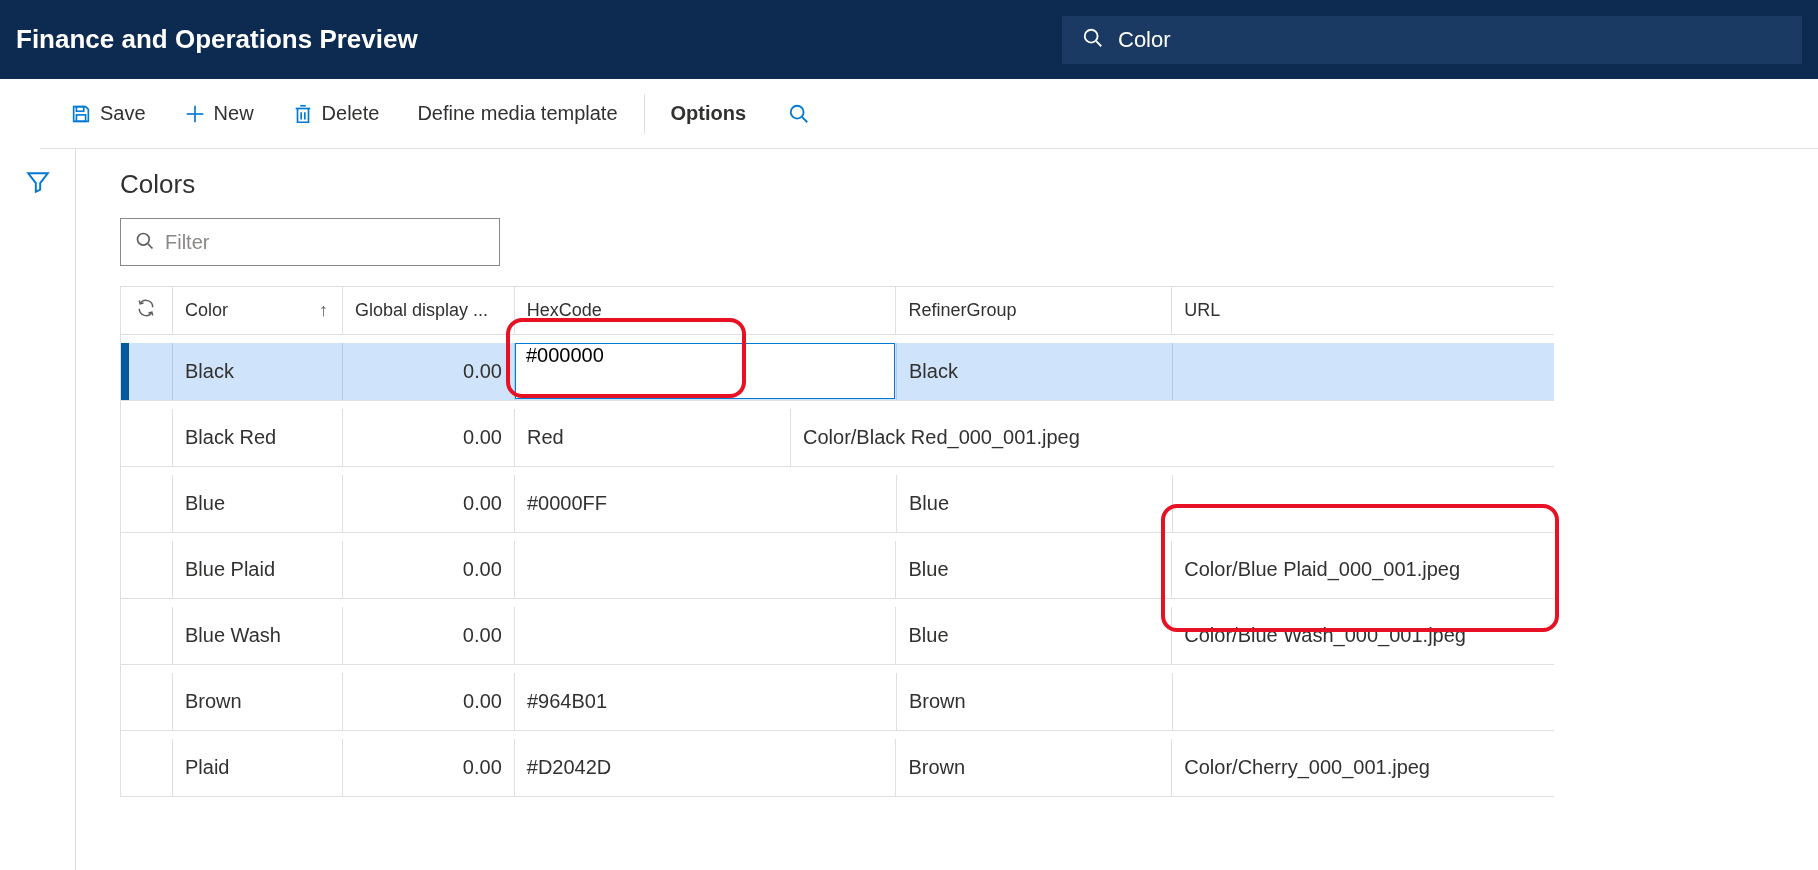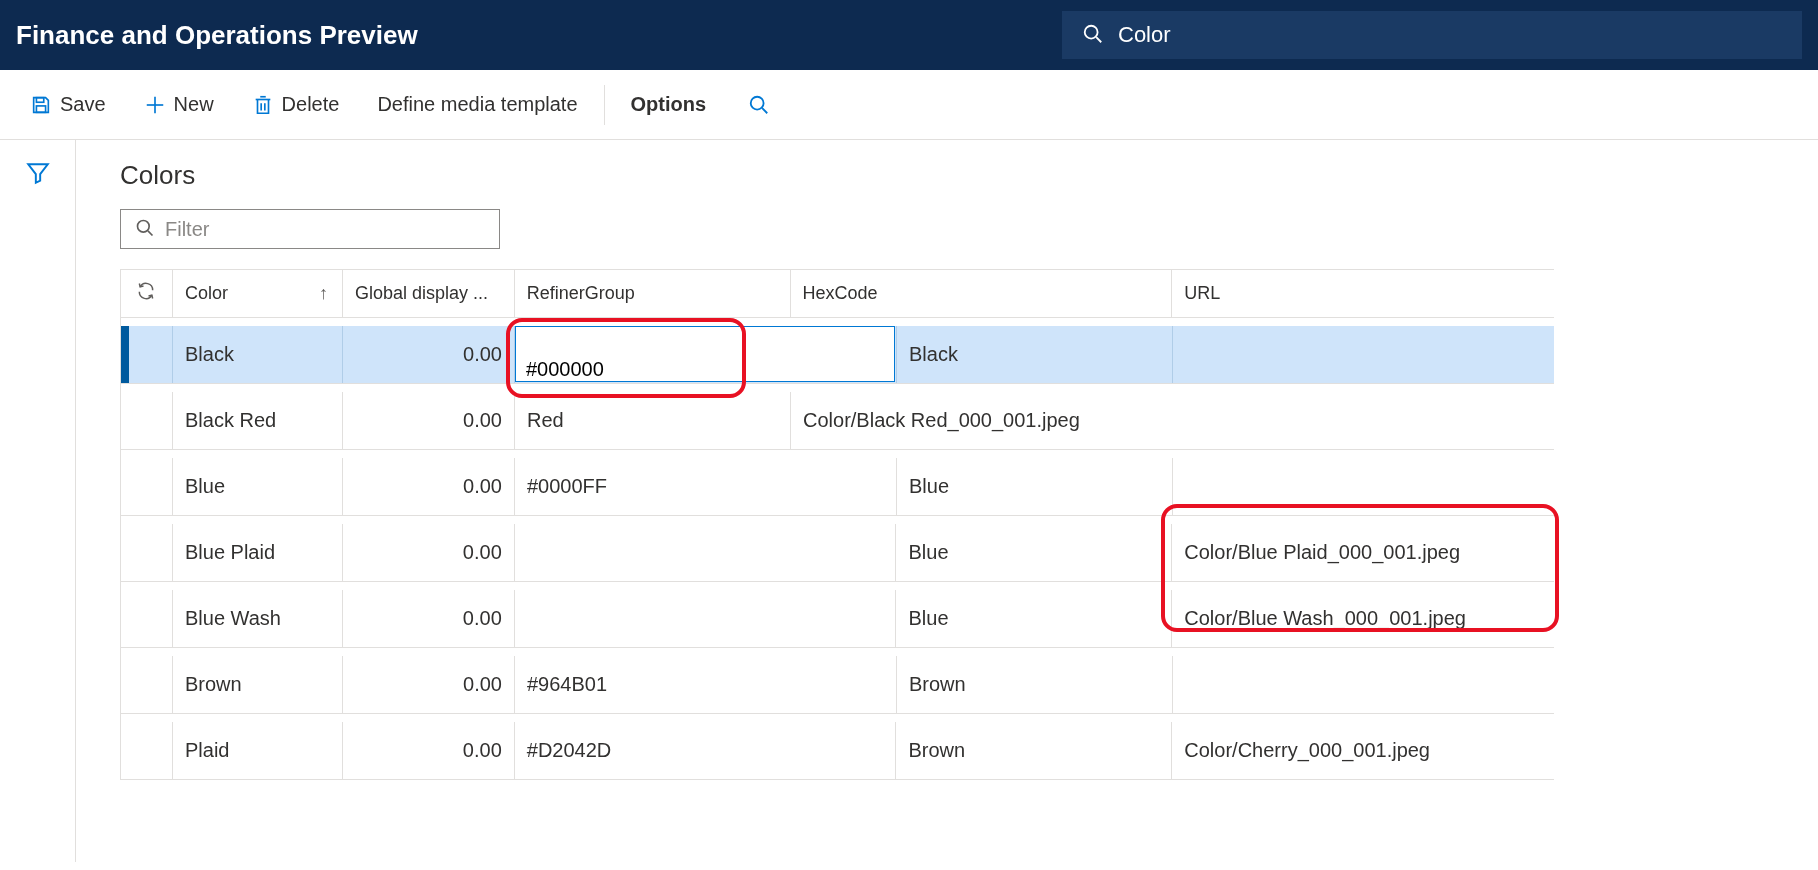--- a/index.html
+++ b/index.html
@@ -7,21 +7,21 @@
     font-family: "Segoe UI", Arial, sans-serif;
     font-size: 14px;
     color: #323130;
     background: #fff;
     width: 1818px;
     height: 870px;
     overflow: hidden;
   }
   .header {
     background: #0d2a50;
-    height: 70px;
+    height: 79px;
     display: flex;
     align-items: center;
     padding: 0 16px;
     gap: 40px;
   }
   .header-title {
     color: #fff;
     font-size: 26px;
     font-weight: 600;
     flex: 0 0 auto;
@@ -47,20 +47,21 @@
   .search-box svg { flex-shrink: 0; }
 
   .toolbar {
     height: 70px;
     display: flex;
     align-items: center;
     padding: 0 12px;
     gap: 2px;
     border-bottom: 1px solid #e1dfdd;
     background: #fff;
+    margin-left: 40px;
   }
   .tool-btn {
     display: flex;
     align-items: center;
     gap: 8px;
     padding: 8px 18px;
     font-size: 20px;
     color: #323130;
     cursor: pointer;
     border: none;
@@ -91,21 +92,21 @@
     padding: 20px 0 0 44px;
   }
   .section-title {
     font-size: 26px;
     font-weight: 400;
     color: #323130;
     margin-bottom: 18px;
   }
   .filter-wrap {
     width: 380px;
-    height: 40px;
+    height: 48px;
     border: 1px solid #8a8886;
     display: flex;
     align-items: center;
     padding: 8px 14px;
     gap: 10px;
     margin-bottom: 20px;
   }
   .filter-wrap input {
     border: none;
     outline: none;
@@ -183,21 +184,21 @@
   .grid-row.selected .cell { border-right-color: #b0cde8; }
 
   .edit-cell {
     border: 1px solid #0078d4;
     background: #fff;
     height: 56px;
     width: 380px;
     margin: 0;
     padding: 0 10px;
     display: flex;
-    align-items: flex-end;
+    align-items: flex-start;
     position: absolute;
     left: 394px;
     top: 0;
   }
   .edit-cell input {
     border: none;
     outline: none;
     font-size: 20px;
     width: 100%;
   }
@@ -323,25 +324,25 @@
               </svg>
             </span>
           </div>
           <div class="hcell col-color">
             <span>Color</span>
             <span class="sort-arrow">↑</span>
           </div>
           <div class="hcell col-global">
             <span>Global display ...</span>
           </div>
+          <div class="hcell col-hex">
+            <span>HexCode</span>
+          </div>
           <div class="hcell col-refiner">
             <span>RefinerGroup</span>
-          </div>
-          <div class="hcell col-hex">
-            <span>HexCode</span>
           </div>
           <div class="hcell col-url">
             <span>URL</span>
           </div>
         </div>
         <div id="grid-body">
             <div class="grid-row selected">
               <div class="row-marker"></div>
               <div class="cell col-refresh"></div>
               <div class="cell col-color">Black</div>

